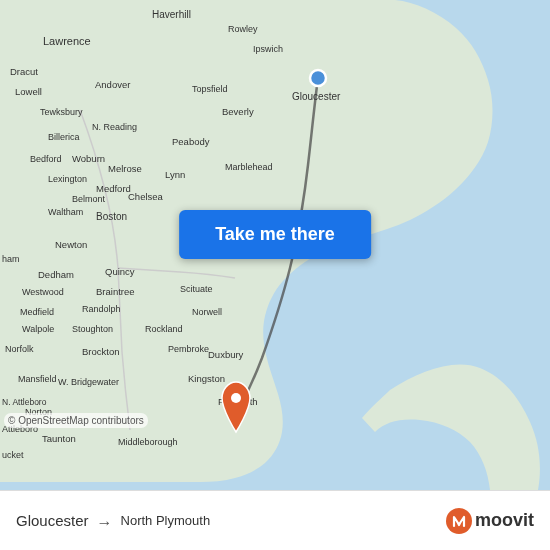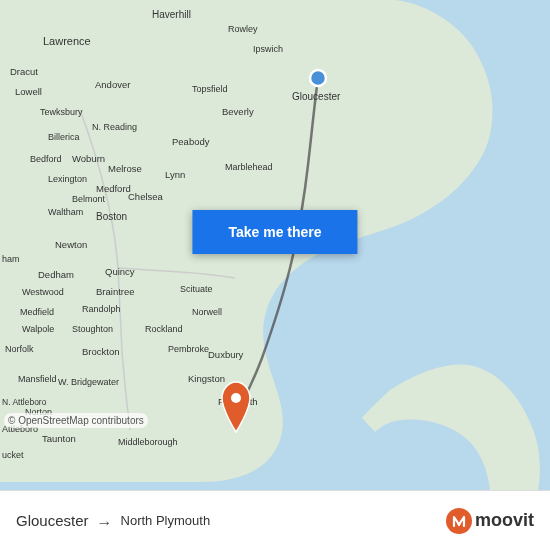--- a/index.html
+++ b/index.html
@@ -25,23 +25,23 @@
     }
 
     #take-me-there-btn {
       position: absolute;
       top: 210px;
       left: 50%;
       transform: translateX(-50%);
       background: #1a73e8;
       color: white;
       border: none;
-      border-radius: 0;
+      border-radius: 6px;
       padding: 14px 36px;
-      font-size: 14px;
+      font-size: 18px;
       font-weight: bold;
       cursor: pointer;
       white-space: nowrap;
       box-shadow: 0 2px 8px rgba(0,0,0,0.3);
       z-index: 10;
     }
 
     #bottom-bar {
       width: 550px;
       height: 60px;

